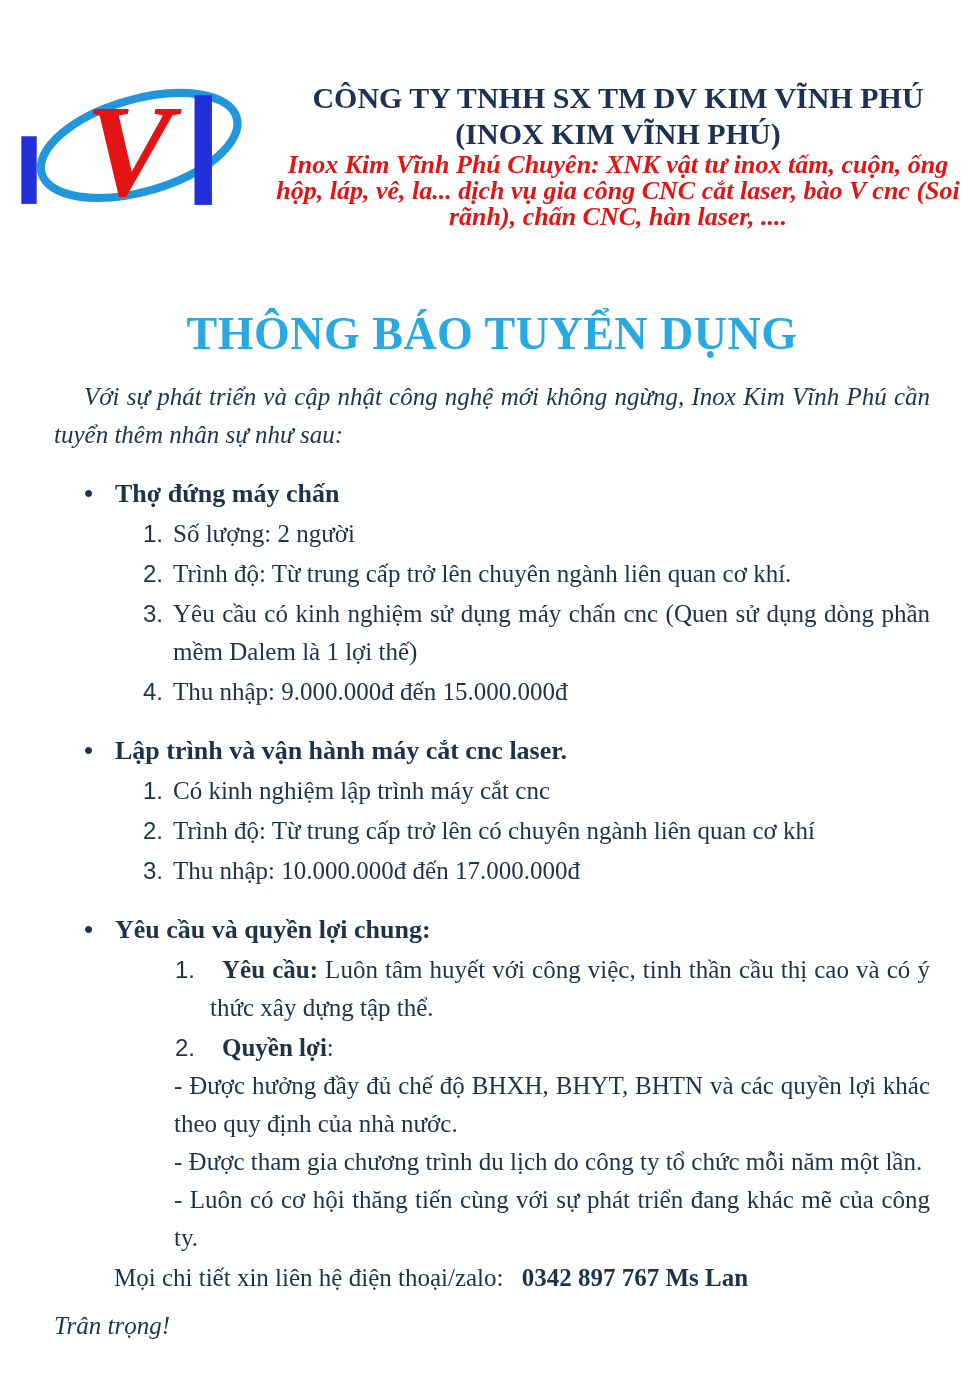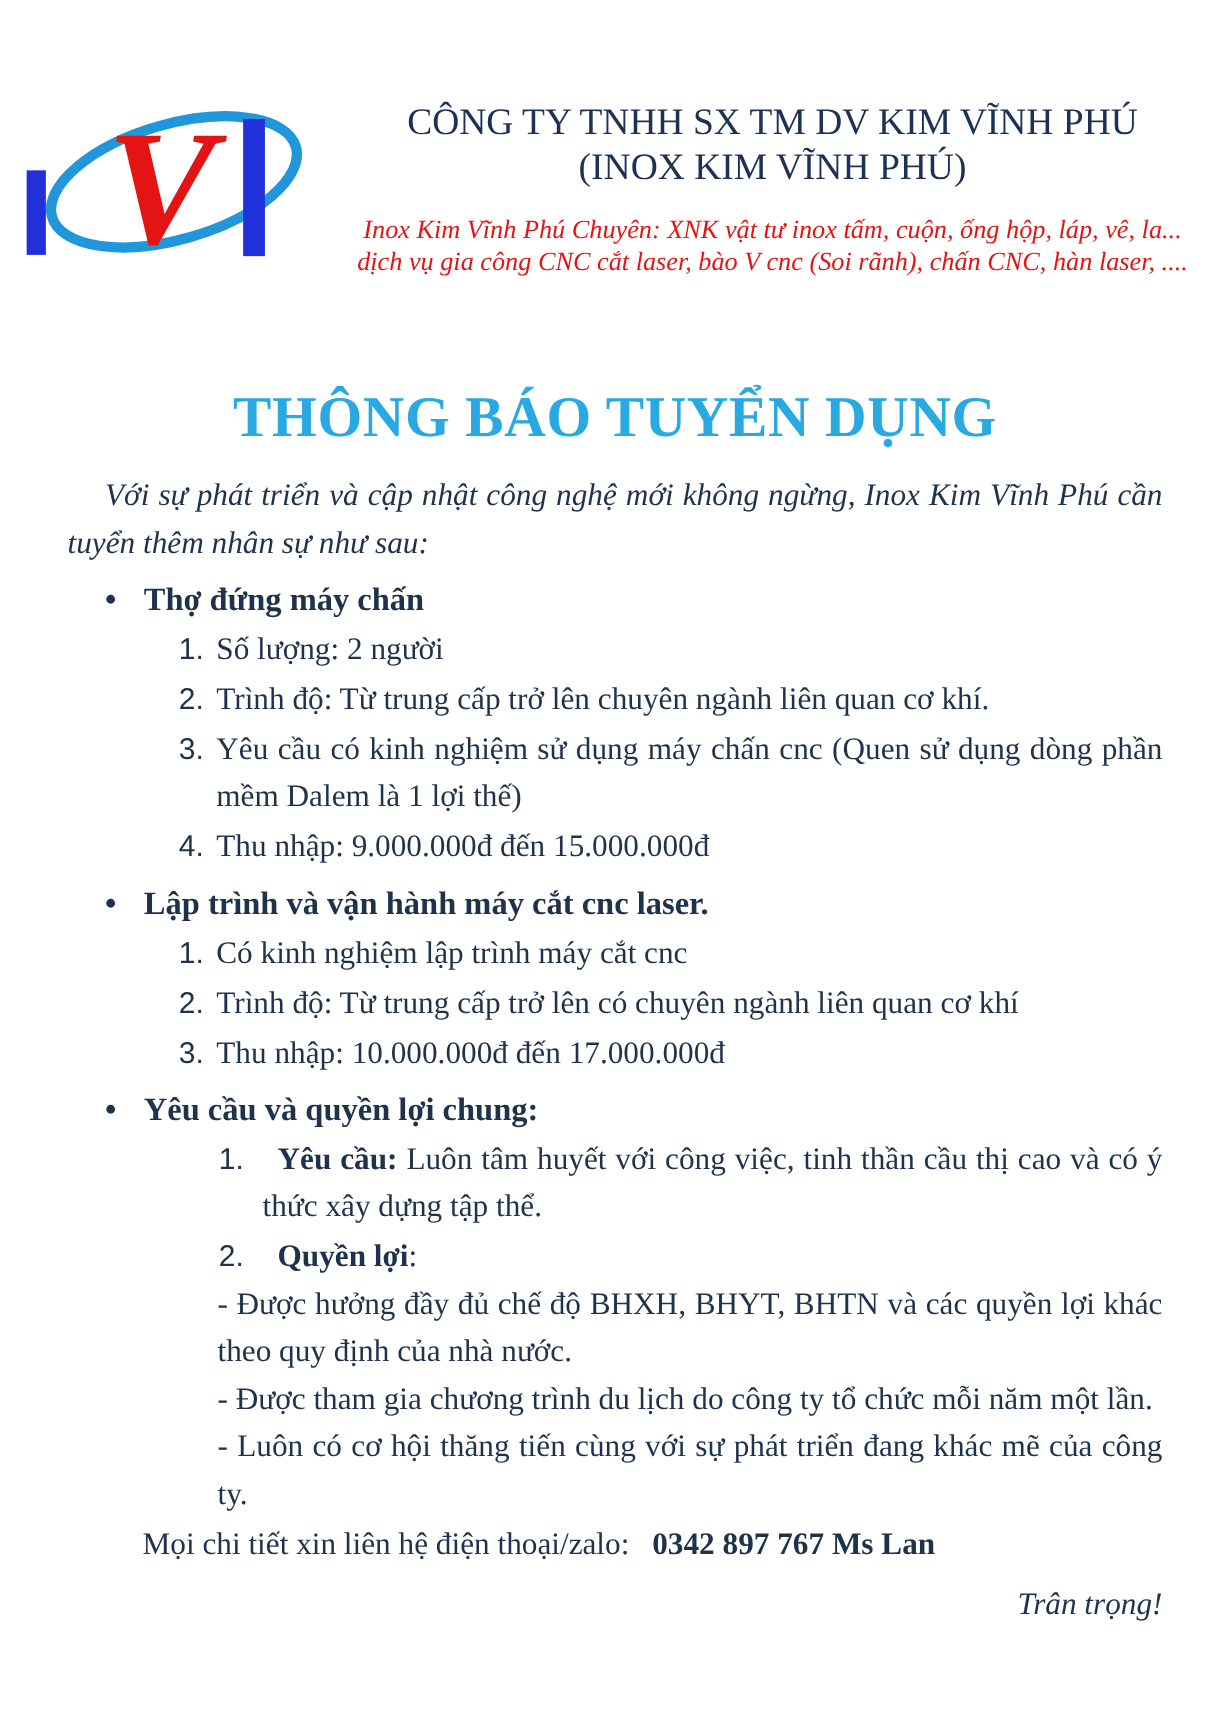--- a/index.html
+++ b/index.html
@@ -12,51 +12,51 @@
 
   
   .logo { position:absolute; left:14px; top:84px; width:240px; text-align:center; }
   .logo svg { display:block; }
   .logo-caption {
     margin-top:2px; color:#ED1C24; font-weight:bold;
     font-family:"Liberation Sans","DejaVu Sans",sans-serif;
     font-size:21px; letter-spacing:-0.5px; white-space:nowrap;
   }
   .header-right { position:absolute; left:272px; top:80px; width:692px; text-align:center; }
-  .company-name { font-weight:normal; font-size:30px; line-height:36px; color:#1C3153; }
+  .company-name { font-weight:bold; font-size:30px; line-height:36px; color:#1C3153; }
   .tagline {
-    margin-top:18px; padding:0 2px; color:#E51414; font-weight:normal; font-style:italic;
-    font-size:21px; line-height:26px;
+    padding:0 2px; color:#E51414; font-weight:bold; font-style:italic;
+    font-size:26px; line-height:26px;
   }
 
   
   .main { position:absolute; left:54px; top:307px; width:876px; font-size:25px; line-height:38px; }
   .doc-title {
     text-align:center; color:#29A9E1; font-weight:bold;
     font-size:46px; line-height:54px; letter-spacing:0.5px;
   }
   p { margin:0; }
   .intro { margin-top:17px; font-style:italic; text-align:justify; text-indent:30px; }
 
-  .sec-head { position:relative; margin-top:7px; padding-left:61px; font-weight:bold; font-size:26px; }
+  .sec-head { position:relative; margin-top:21px; padding-left:61px; font-weight:bold; font-size:26px; }
   .bullet { position:absolute; left:30px; top:0; }
   .bullet::before { content:"\2022"; font-size:26px; }
 
   .item { display:flex; align-items:flex-start; margin-top:2px; }
   .item .num {
     flex:none; margin-left:89px; width:30px;
     font-family:"Liberation Sans","DejaVu Sans",sans-serif; font-size:24px;
   }
   .item.deep .num { margin-left:121px; width:35px; }
   .item .txt { flex:1; text-align:justify; }
 
   .benefit { margin-top:0; margin-left:120px; text-align:justify; }
   .contact { margin-top:2px; text-indent:60px; }
   .address { margin-top:2px; text-indent:60px; text-align:justify; }
-  .signoff { margin-top:10px; text-align:right; font-style:italic; }
+  .signoff { margin-top:10px; text-align:left; font-style:italic; }
   b { font-weight:bold;margin-left:12px; }
 </style>
 </head>
 <body>
 
 <div class="page">
 
   <div class="logo">
     <svg width="236" height="124" viewBox="0 0 230 121" aria-hidden="true">
       <ellipse cx="122" cy="60" rx="99" ry="45" transform="rotate(-16 122 60)" fill="none" stroke="#2196DB" stroke-width="8"></ellipse>

